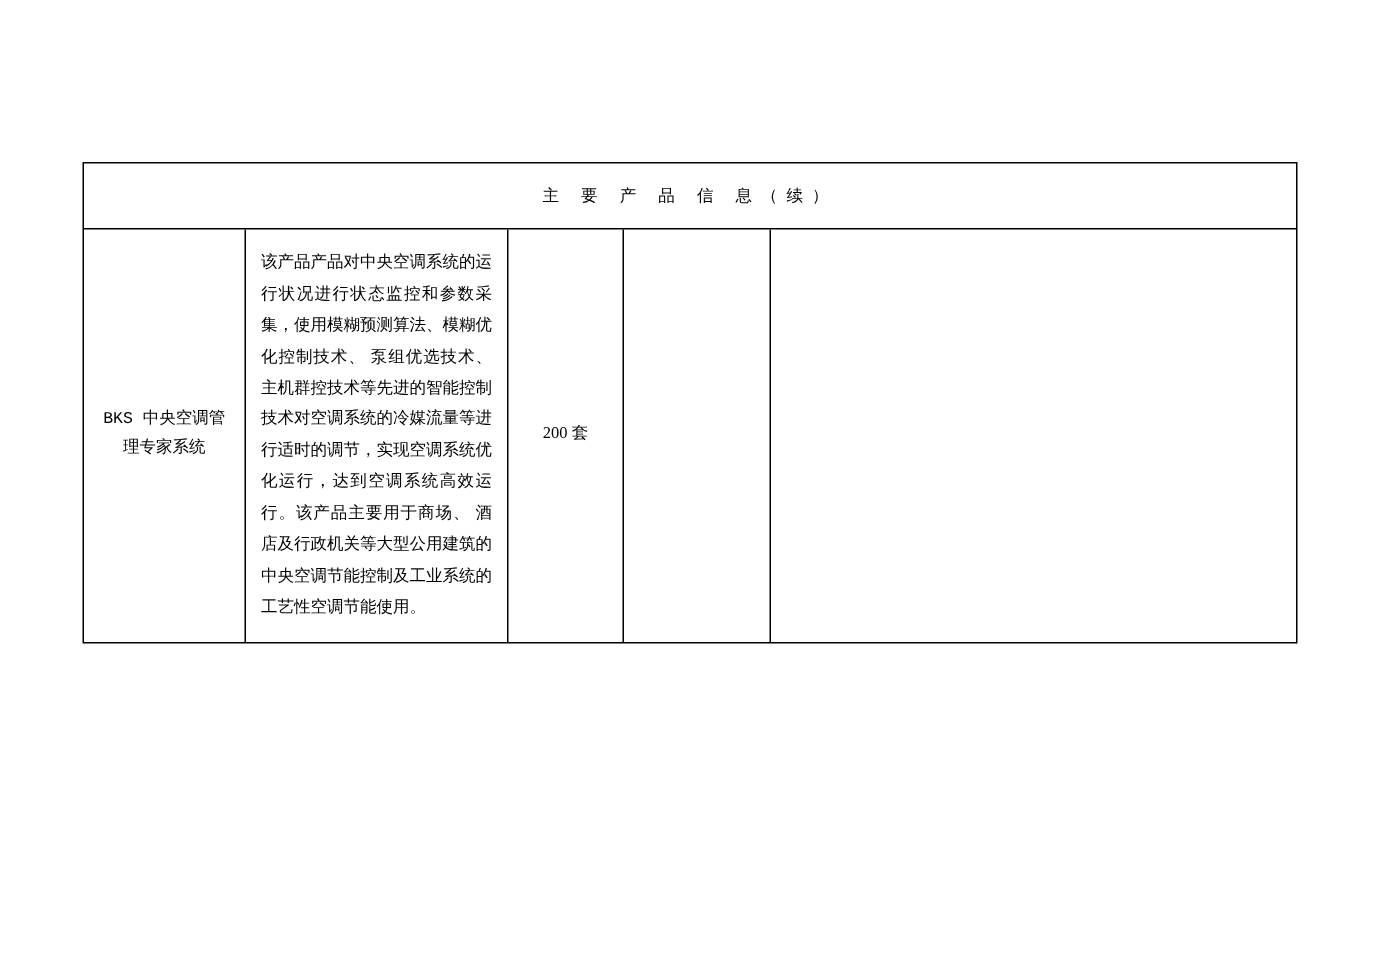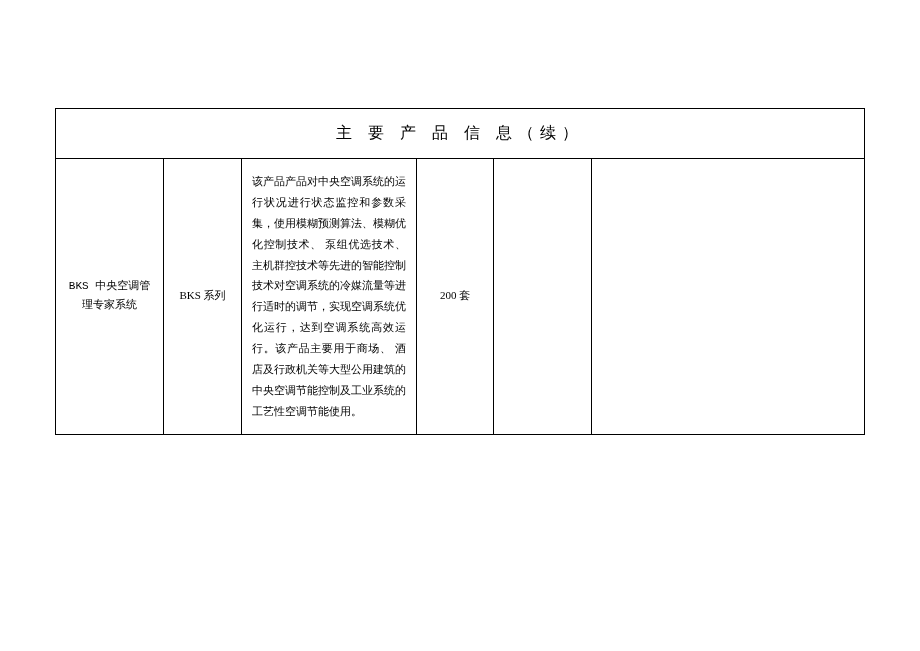--- a/index.html
+++ b/index.html
@@ -13,21 +13,21 @@
       width: 920px;
       height: 651px;
       padding: 108px 55px 0 55px;
     }
     .table-container {
       border: 1px solid #000;
       width: 100%;
     }
     .table-title {
       text-align: center;
-      font-size: 16px;
+      font-size: 11px;
       letter-spacing: 6px;
       padding: 14px 0;
       border-bottom: 1px solid #000;
     }
     .data-row {
       display: flex;
       min-height: 260px;
     }
     .cell {
       border-right: 1px solid #000;
@@ -80,21 +80,20 @@
       text-justify: inter-ideograph;
     }
   </style>
 </head>
 <body>
 
 <div class="table-container">
   <div class="table-title">主 要 产 品 信 息（续）</div>
   <div class="data-row">
     <div class="cell col-1">BKS 中央空调管理专家系统</div>
-    <div class="cell col-2">BKS 系列</div>
     <div class="cell col-3">
       <span class="desc-text">该产品产品对中央空调系统的运行状况进行状态监控和参数采集，使用模糊预测算法、模糊优化控制技术、 泵组优选技术、主机群控技术等先进的智能控制技术对空调系统的冷媒流量等进行适时的调节，实现空调系统优化运行，达到空调系统高效运行。该产品主要用于商场、 酒店及行政机关等大型公用建筑的中央空调节能控制及工业系统的工艺性空调节能使用。</span>
     </div>
     <div class="cell col-5">200 套</div>
     <div class="cell col-6"></div>
     <div class="cell col-7"></div>
   </div>
 </div>
 
 </body></html>

